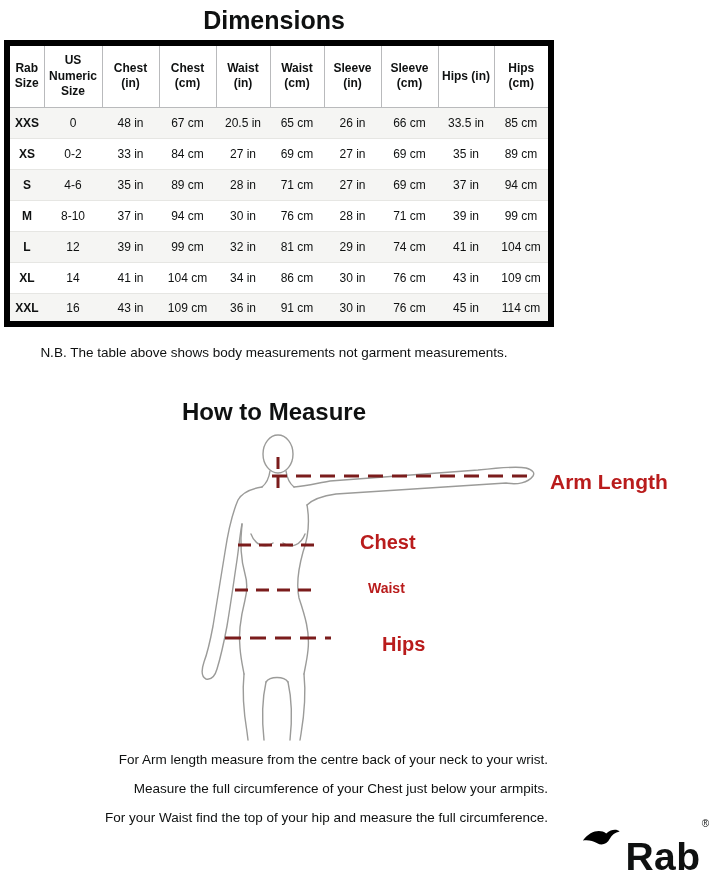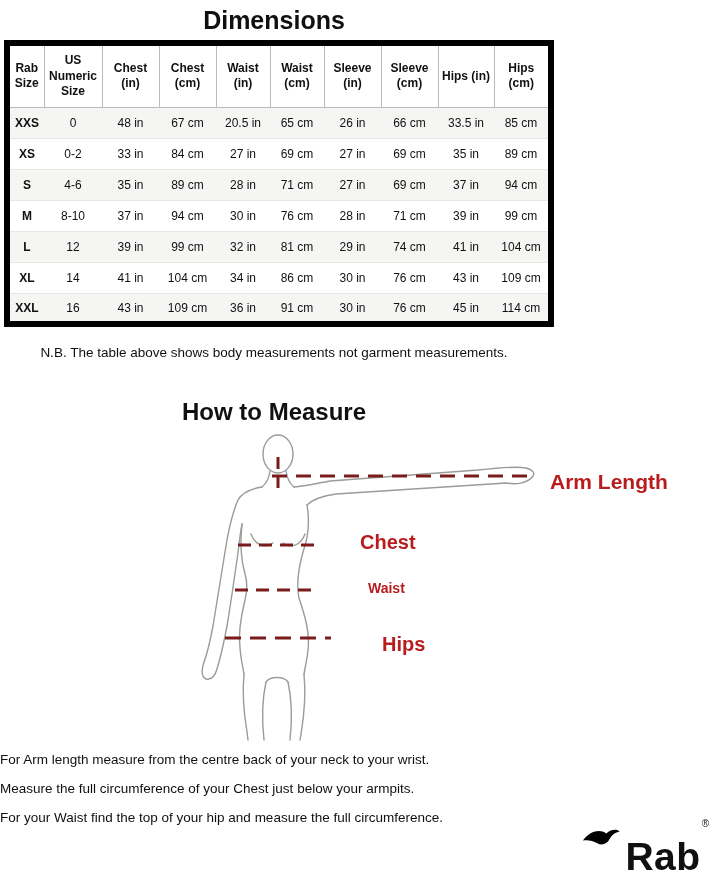--- a/index.html
+++ b/index.html
@@ -58,21 +58,21 @@
     position: absolute; font-weight: 600; color: #b91c1c;
     white-space: nowrap;
   }
   .label-arm   { top: 40px;  left: 550px; font-size: 21px; }
   .label-chest { top: 101px; left: 360px; font-size: 20px; }
   .label-waist { top: 150px; left: 368px; font-size: 14px; }
   .label-hips  { top: 203px; left: 382px; font-size: 20px; }
 
   .instructions {
     position: absolute; top: 752px; left: 0; width: 548px;
-    text-align: left;
+    text-align: right;
   }
   .instructions p { font-size: 13.5px; margin-bottom: 14px; }
 
   .brand { position: absolute; top: 798px; right: 12px; width: 126px; }
   .brand-row { display: flex; align-items: center; justify-content: flex-end; }
   .brand-name {
     font-size: 39px; font-weight: 700; letter-spacing: 0.5px;
     margin-left: 4px; line-height: 1; margin-top: 39px;
   }
   .brand-reg { font-size: 10px; vertical-align: top; position: relative; top: -14px; left: 1px; font-weight: 400; }

